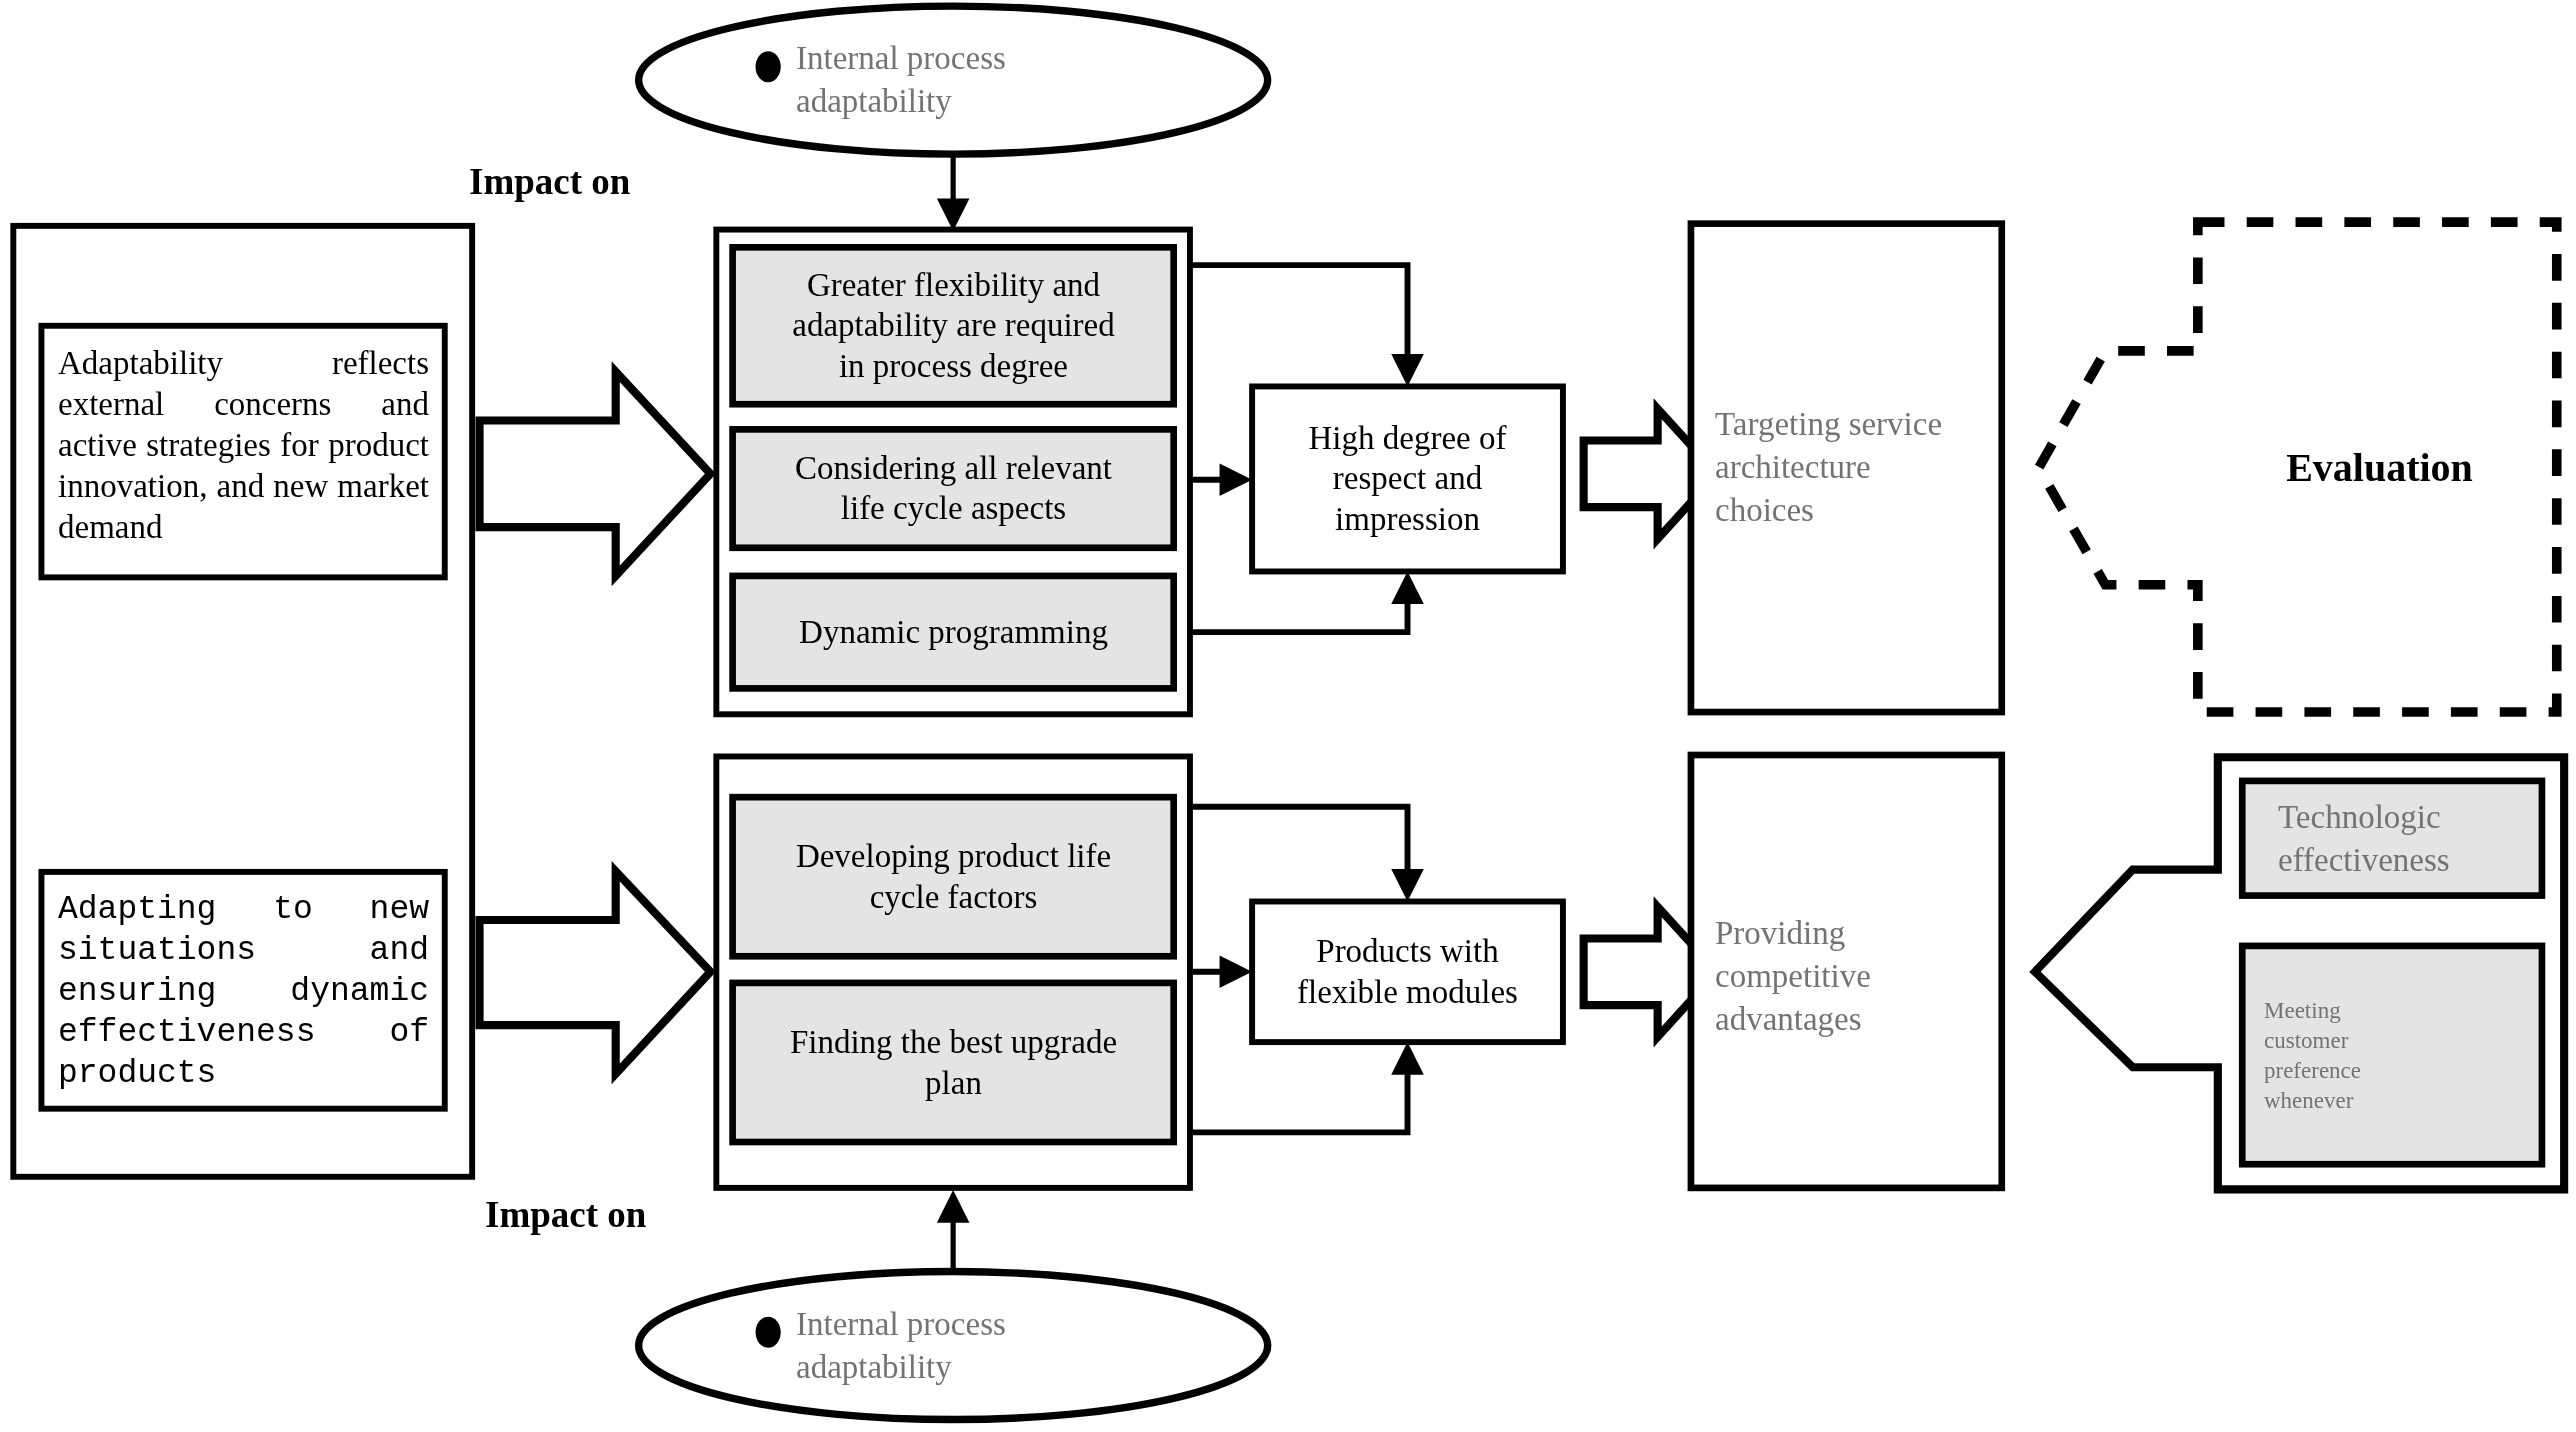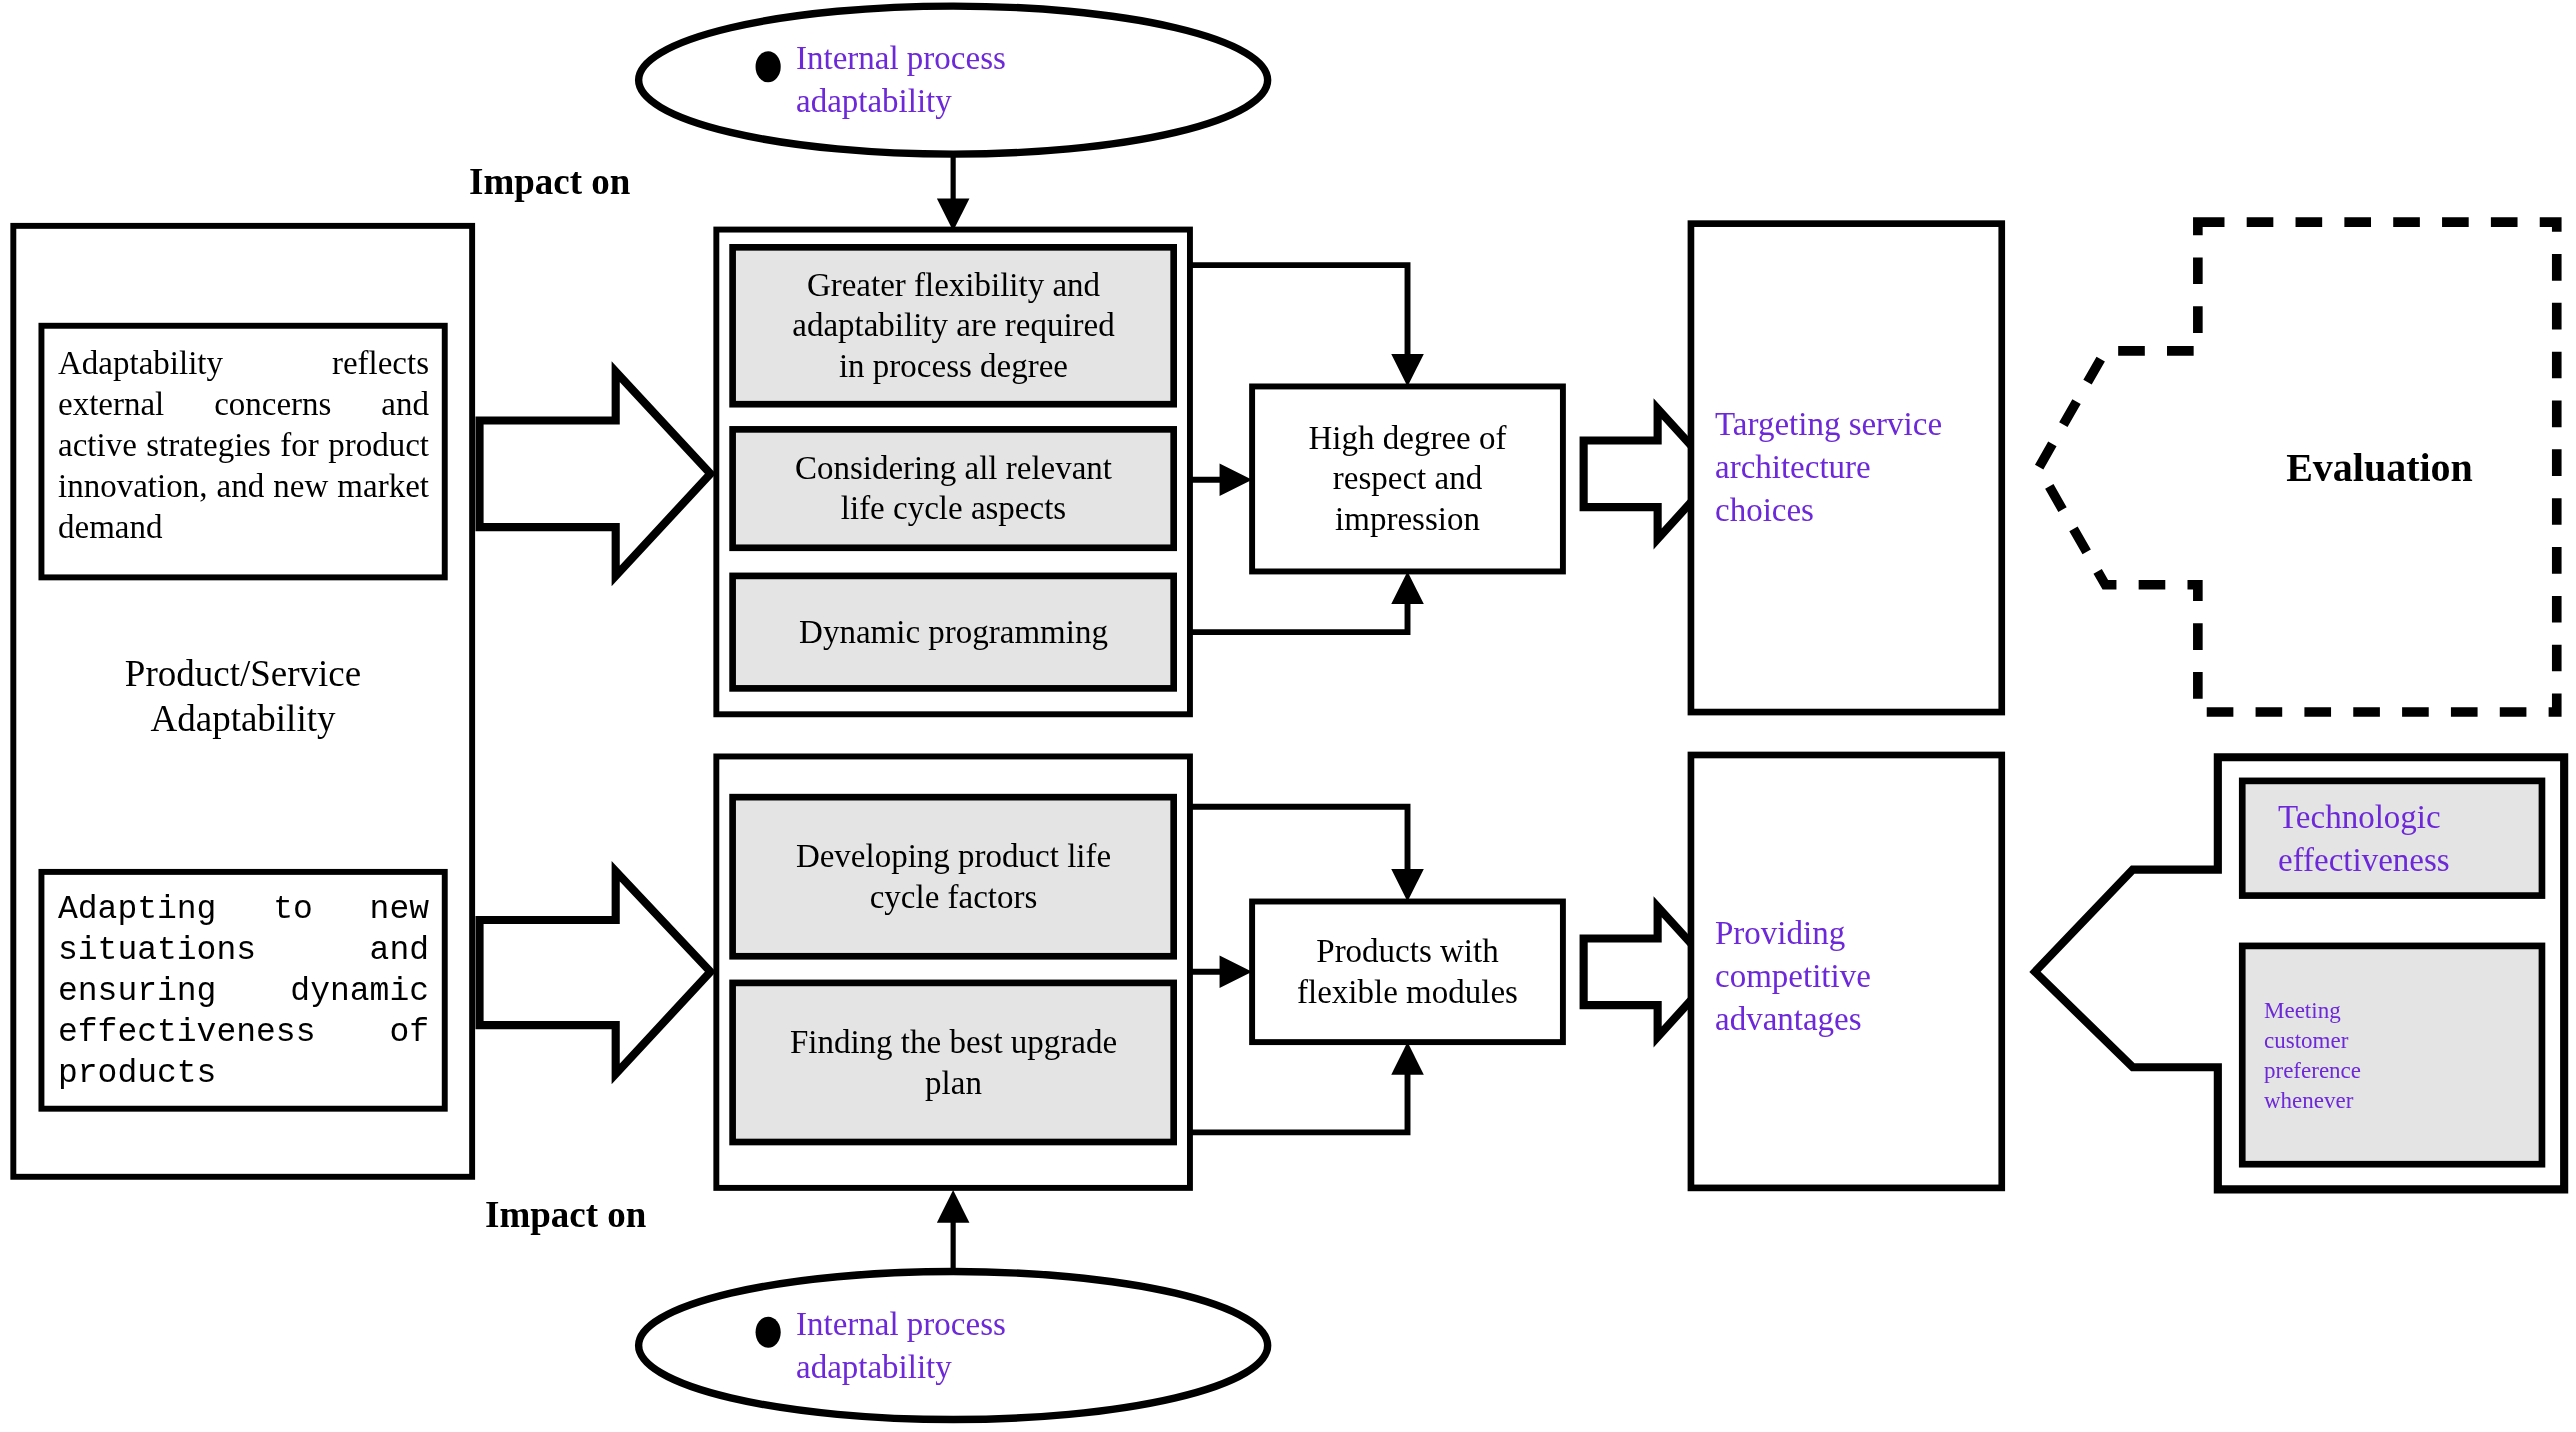--- a/index.html
+++ b/index.html
@@ -6,21 +6,21 @@
   body{width:2576px;height:1433px;overflow:hidden;font-family:"Liberation Serif",serif;}
   #stage{position:relative;width:2576px;height:1433px;background:#fff;}
   svg.layer{position:absolute;left:0;top:0;width:2576px;height:1433px;}
   .nodeText{position:absolute;display:flex;align-items:center;justify-content:center;
             font-family:"Liberation Serif",serif;color:#000;line-height:1.22;
             text-align:center;white-space:pre-line;pointer-events:none;}
   .justifyText{position:absolute;font-family:"Liberation Serif",serif;color:#000;
                line-height:1.24;text-align:justify;text-align-last:left;
                display:block;pointer-events:none;}
   .leftText{position:absolute;display:flex;align-items:center;
-            font-family:"Liberation Serif",serif;color:#6d28d9;line-height:1.30;
+            font-family:"Liberation Serif",serif;color:#737373;line-height:1.30;
             text-align:left;white-space:pre-line;pointer-events:none;}
   .boldLabel{position:absolute;font-family:"Liberation Serif",serif;font-weight:bold;color:#000;
              white-space:nowrap;pointer-events:none;}
 </style>
 </head>
 <body>
 
 <div id="stage">
 
   <svg class="layer" viewBox="0 0 3481 1936">
@@ -99,22 +99,20 @@
   <div class="boldLabel" style="left:485px;top:1193px;font-size:37px;">Impact on</div>
 
   <div class="leftText" style="left:796px;top:28px;width:311px;height:104px;font-size:33px;">Internal process
 adaptability</div>
 
   <div class="leftText" style="left:796px;top:1294px;width:311px;height:104px;font-size:33px;">Internal process
 adaptability</div>
 
   <div class="justifyText" style="left:58px;top:343px;width:371px;font-size:33px;">Adaptability reflects external concerns and active strategies for product innovation, and new market demand</div>
 
-  <div class="nodeText" style="left:43px;top:633px;width:400px;height:126px;font-size:37px;">Product/Service
-Adaptability</div>
 
   <div class="justifyText" style="left:58px;top:890px;width:371px;font-size:33px;font-family:Liberation Mono, monospace;">Adapting to new situations and ensuring dynamic effectiveness of products</div>
 
   <div class="nodeText" style="left:739px;top:247px;width:429px;height:157px;font-size:33px;">Greater flexibility and
 adaptability are required
 in process degree</div>
 
   <div class="nodeText" style="left:739px;top:429px;width:429px;height:118px;font-size:33px;">Considering all relevant
 life cycle aspects</div>
 

